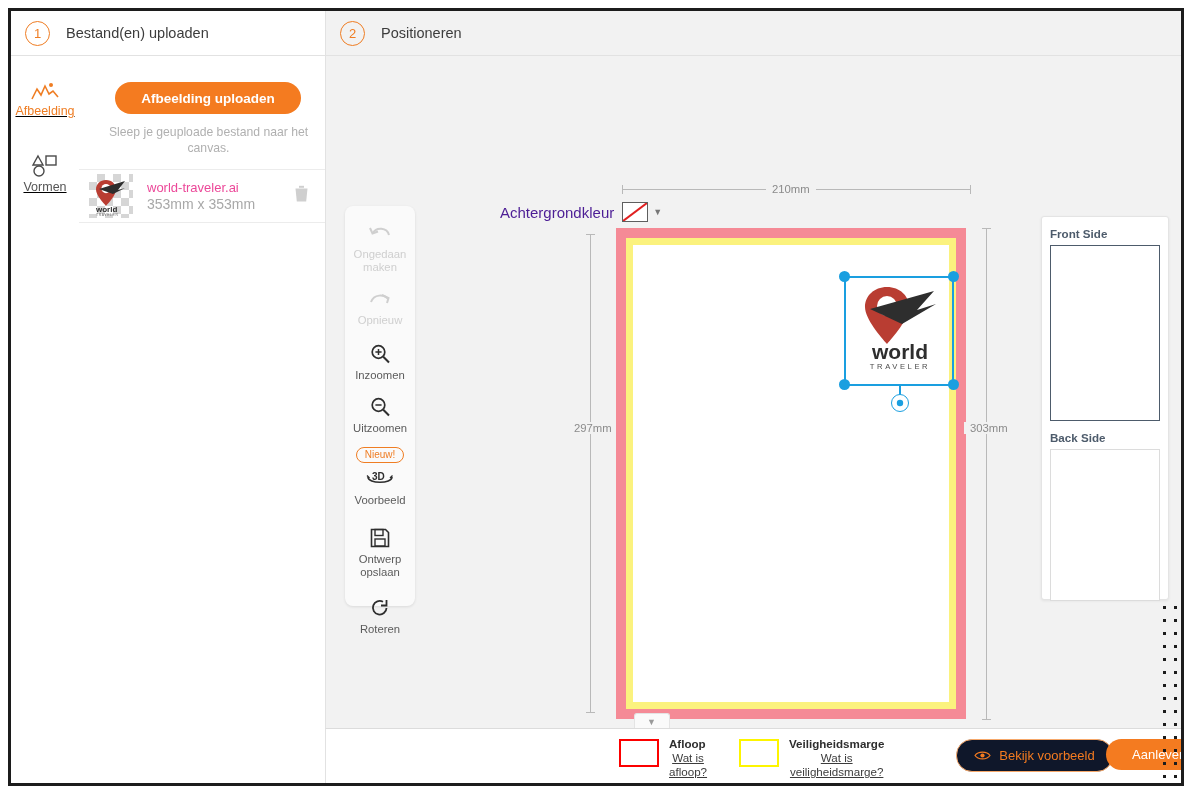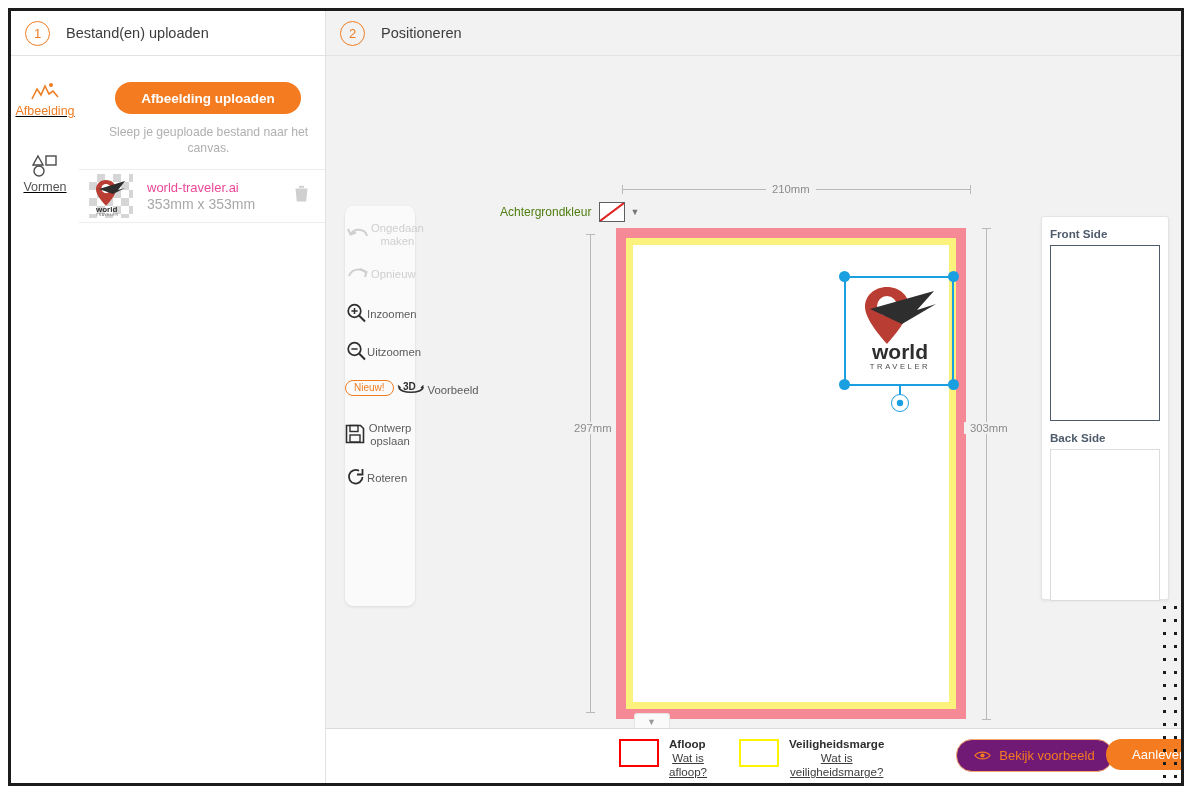--- a/index.html
+++ b/index.html
@@ -82,40 +82,40 @@
   #workspace{
     position:absolute;left:314px;top:45px;right:0;bottom:54px;
     background:#f2f2f2;border-left:1px solid #e2e2e2;overflow:hidden;
   }
   
   #toolcol{
     position:absolute;left:19px;top:150px;width:70px;height:400px;
     background:#fafafa;border-radius:8px;box-shadow:0 1px 3px rgba(0,0,0,.10);
   }
   .tcitem{
-    width:70px;display:flex;flex-direction:row;align-items:center;
+    width:70px;display:flex;flex-direction:column;align-items:center;
     color:#5b5b5b;font-size:11.3px;text-align:center;line-height:13px;cursor:pointer;
   }
   .tcitem.disabled{color:#cfcfcf;cursor:default;}
   .tcicon{height:26px;display:flex;align-items:center;justify-content:center;}
   .tclabel{margin-top:2px;}
   #tc-undo{margin-top:14px;}
   #tc-redo{margin-top:12px;}
   #tc-zin{margin-top:14px;}
   #tc-zout{margin-top:12px;}
   #tc-3d{margin-top:12px;}
   #tc-save{margin-top:18px;}
   #tc-rot{margin-top:16px;}
   .newbadge{
     display:inline-block;border:1px solid #ef7d23;border-radius:9px;color:#ef7d23;
     font-size:10px;padding:1px 8px 2px;margin-bottom:3px;line-height:11px;
   }
   
   #bgctl{position:absolute;left:174px;top:146px;display:flex;align-items:center;}
-  #bglabel{font-size:12px;color:#4d7c0f;margin-right:8px;}
+  #bglabel{font-size:15px;color:#4c1d95;margin-right:8px;}
   #bgswatch{
     width:24px;height:18px;background:#fff;border:1.5px solid #5e5e5e;position:relative;overflow:hidden;
   }
   #bgswatch:after{
     content:"";position:absolute;left:-4px;top:8px;width:32px;height:2px;
     background:#e02020;transform:rotate(-37deg);
   }
   #bgcaret{margin-left:5px;color:#777;font-size:9px;}
   
   #sheet{
@@ -172,21 +172,21 @@
   #legbox1{border:2.5px solid #fc0000;}
   #legbox2{border:2.5px solid #fdf500;}
   .legtxt{margin-left:10px;}
   .legtitle{font-size:11.6px;font-weight:bold;color:#2e2e2e;line-height:14px;}
   .leglink{
     font-size:11.6px;color:#3c3c3c;text-decoration:underline;line-height:14px;
     display:block;text-align:center;cursor:pointer;
   }
   #previewbtn{
     position:absolute;left:630px;top:10px;width:155px;height:31px;border-radius:16px;
-    border:1.5px solid #f6a86a;background:#701a75;color:#f47b20;font-size:13px;
+    border:1.5px solid #f6a86a;background:#0f172a;color:#f47b20;font-size:13px;
     display:flex;align-items:center;justify-content:center;cursor:pointer;
     font-family:"Liberation Sans",sans-serif;
   }
   #previewbtn .eye{margin-right:8px;display:flex;}
   #submitbtn{
     position:absolute;left:780px;top:10px;width:118px;height:31px;border-radius:16px;
     border:none;background:#f47b20;color:#fff;font-size:13px;cursor:pointer;
     font-family:"Liberation Sans",sans-serif;
   }
   

